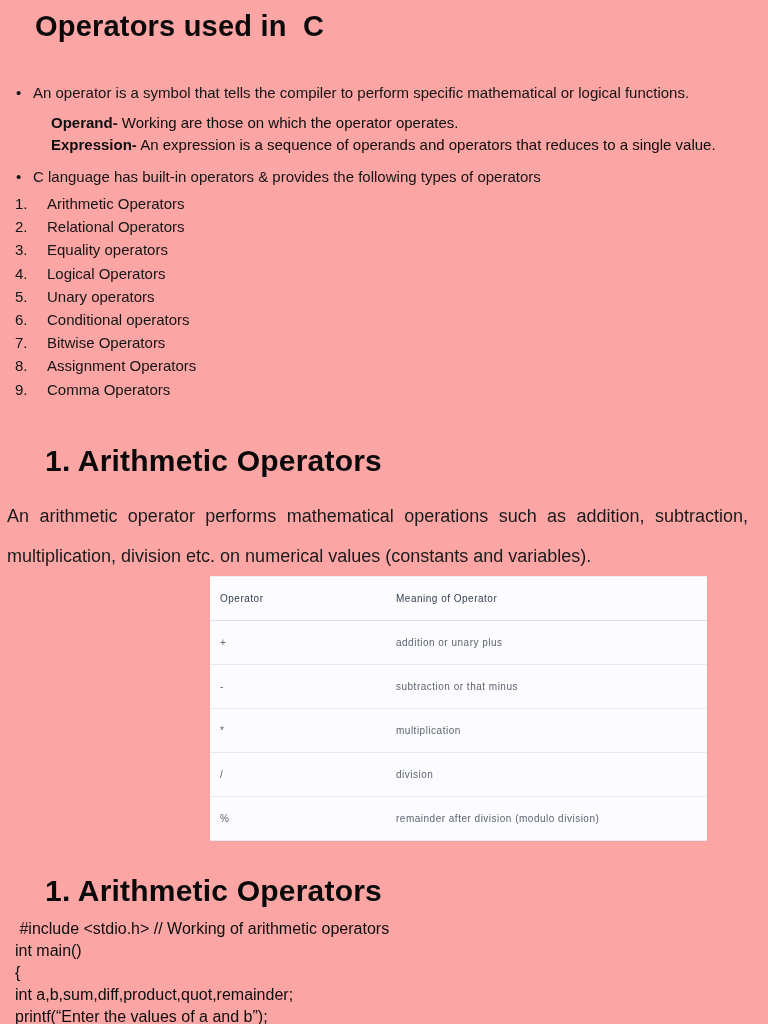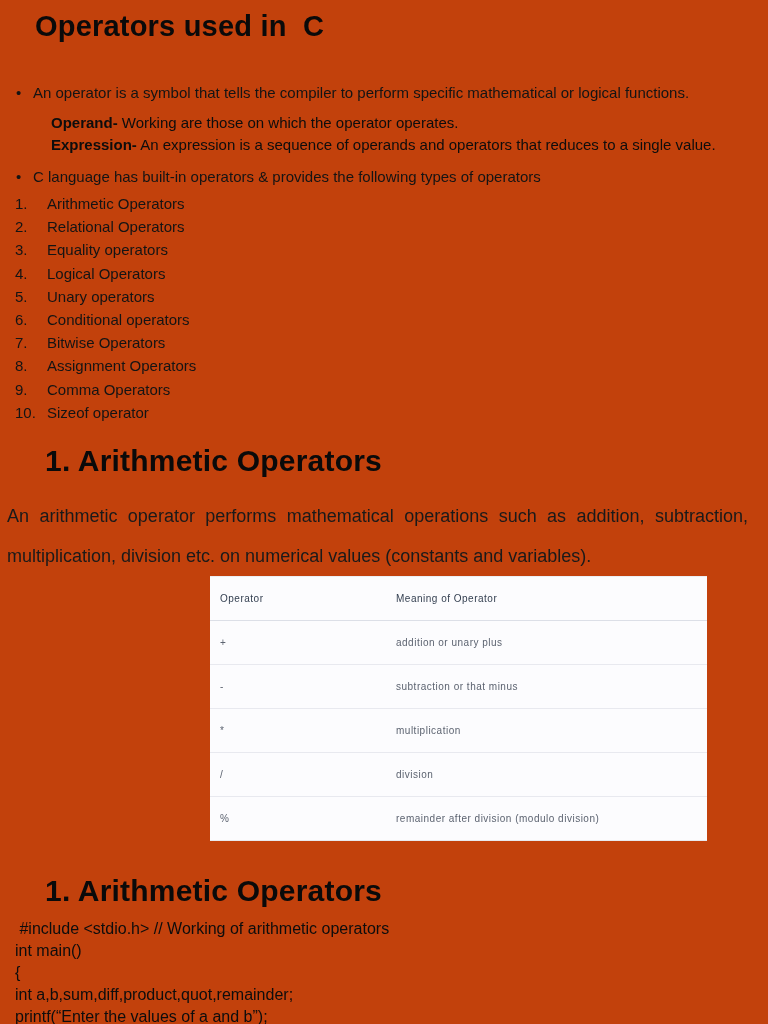--- a/index.html
+++ b/index.html
@@ -2,21 +2,21 @@
 <html><head>
 <meta charset="utf-8">
 <style>
   * { margin:0; padding:0; box-sizing:border-box; }
   html,body { background:#ffffff; }
   body {
     width:768px; height:1024px; overflow:hidden;
     font-family:"Liberation Sans","DejaVu Sans",sans-serif;
     color:#111111;
   }
-  .viewport { position:relative; width:768px; height:1024px; background:#c2410c; overflow:hidden; }
+  .viewport { position:relative; width:768px; height:1024px; background:#fca5a5; overflow:hidden; }
 
   
   .page { overflow:hidden; }
   .page1 { height:436px; padding:8px 20px 0 15px; }
   .slide-title {
     font-size:29px; font-weight:700; color:#0a0a0a;
     margin-left:20px; line-height:36px; letter-spacing:0.2px;
     white-space:pre-wrap;
   }
   .bullet { position:relative; padding-left:18px; width:733px; font-size:15px; }
@@ -87,21 +87,20 @@
     <div class="op-list">
       <div class="op-item"><span class="num">1.</span><span>Arithmetic Operators</span></div>
       <div class="op-item"><span class="num">2.</span><span>Relational Operators</span></div>
       <div class="op-item"><span class="num">3.</span><span>Equality operators</span></div>
       <div class="op-item"><span class="num">4.</span><span>Logical Operators</span></div>
       <div class="op-item"><span class="num">5.</span><span>Unary operators</span></div>
       <div class="op-item"><span class="num">6.</span><span>Conditional operators</span></div>
       <div class="op-item"><span class="num">7.</span><span>Bitwise Operators</span></div>
       <div class="op-item"><span class="num">8.</span><span>Assignment Operators</span></div>
       <div class="op-item"><span class="num">9.</span><span>Comma Operators</span></div>
-      <div class="op-item"><span class="num">10.</span><span>Sizeof operator</span></div>
     </div>
   </section>
 
   <section class="page page2">
     <h2 class="sec-heading">1. Arithmetic Operators</h2>
 
     <div class="para-wrap">
       <div class="float-spacer"></div>
       <table class="op-table">
         <thead>

